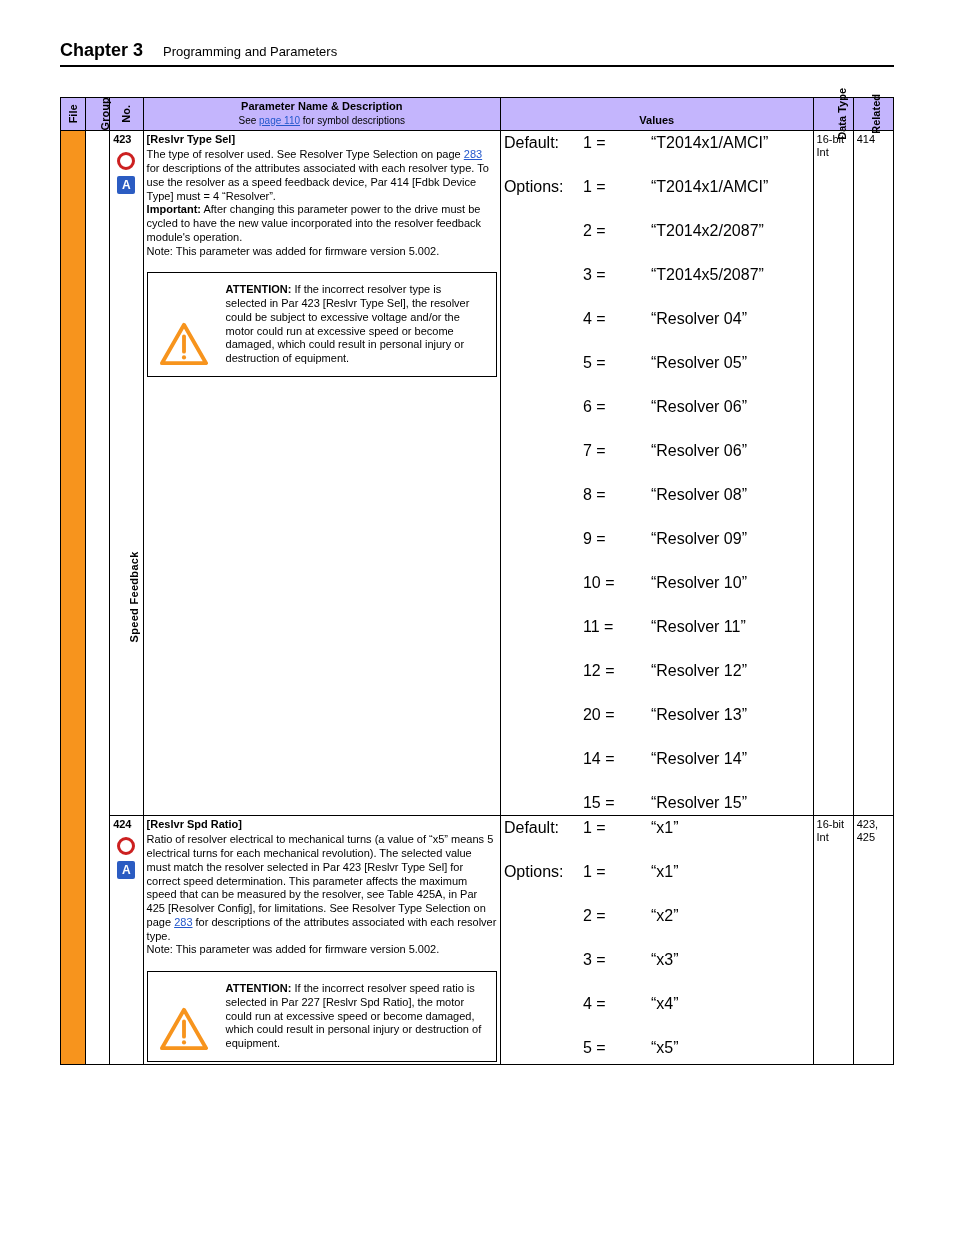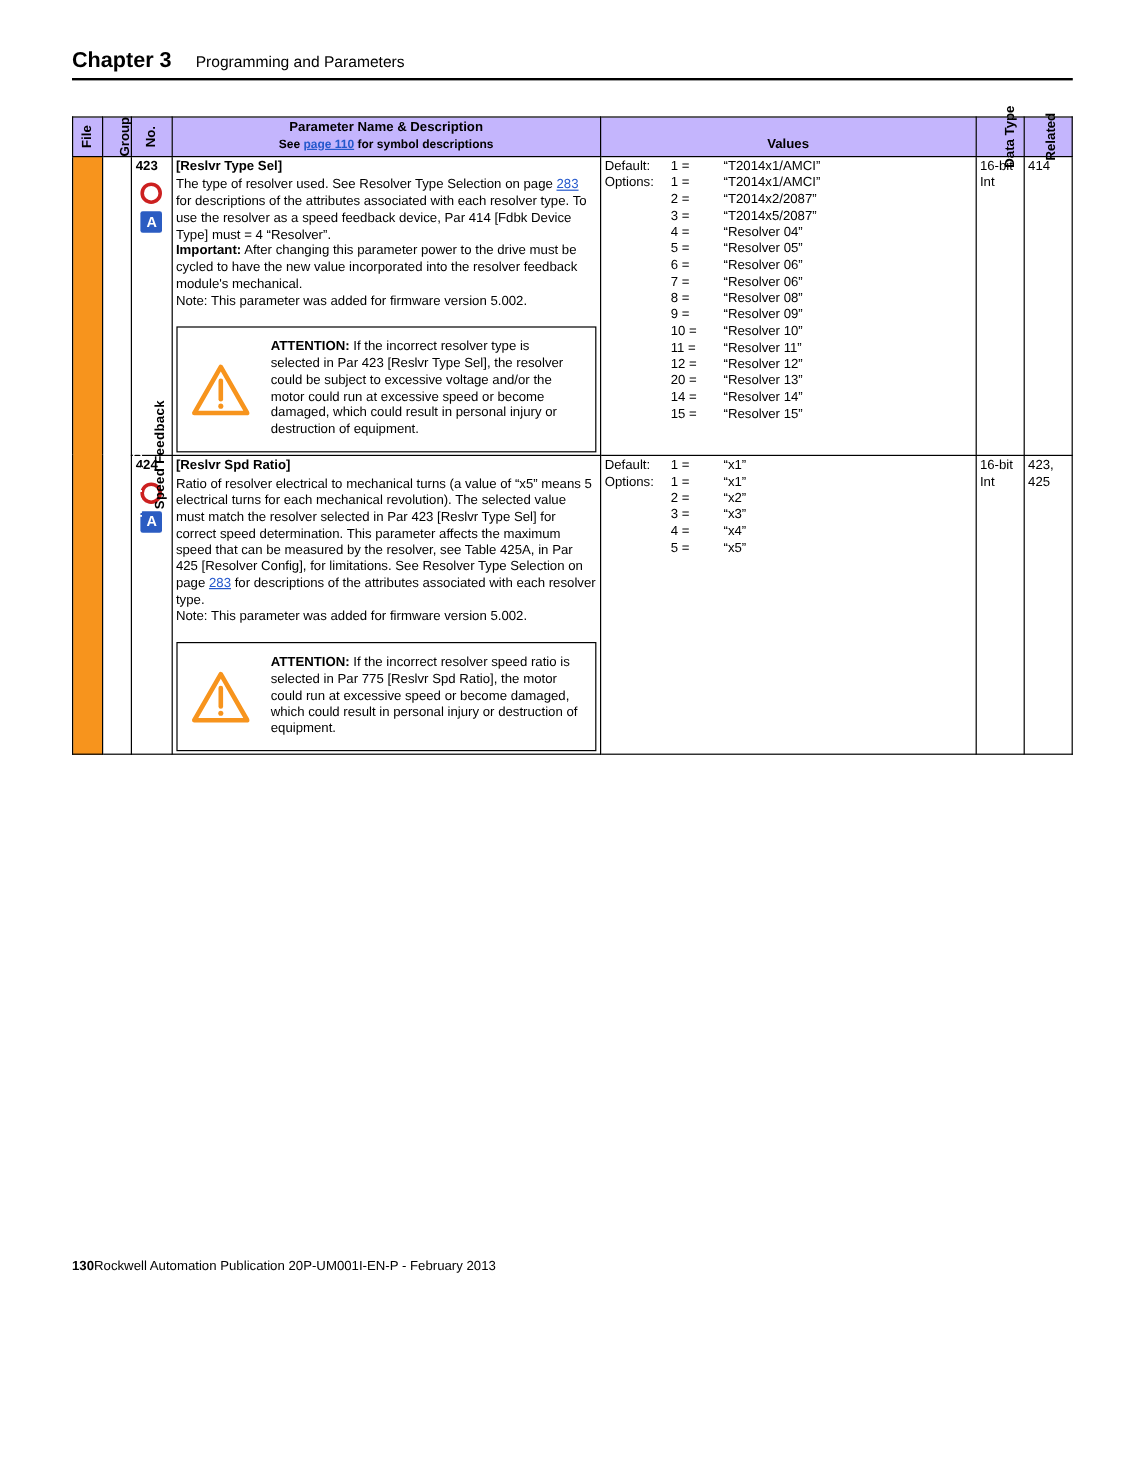--- a/index.html
+++ b/index.html
@@ -84,34 +84,35 @@
     font-weight: bold;
     display: flex;
     align-items: center;
     justify-content: center;
     border-radius: 2px;
   }
   .desc-title { font-weight: bold; }
   .desc-text { margin-top: 2px; }
   .desc-text b { font-weight: bold; }
   .link { color: #2458cc; text-decoration: underline; }
-  .subdesc { font-weight: bold; font-size: 10px; }
+  .subdesc { font-weight: normal; font-size: 10px; }
   .values-grid {
     display: grid;
     grid-template-columns: 55px 44px auto;
-    font-size: 11px;
+    font-size: 16px;
     line-height: 1.25;
+    gap: 24px;
   }
   .values-grid .lbl { white-space: nowrap; }
   .attention-box {
     border: 1px solid #000;
     margin-top: 14px;
     padding: 10px 12px;
     display: flex;
-    align-items: center;
+    align-items: flex-end;
     gap: 18px;
   }
   .warn-icon {
     width: 48px; height: 44px;
     flex-shrink: 0;
   }
   .warn-icon svg { width: 100%; height: 100%; }
   .attention-text b { font-weight: bold; }
   .footer {
     display: flex;
@@ -165,21 +166,21 @@
         <b>423</b>
         <div class="icon-stack">
           <span class="icon-circle"></span>
           <span class="icon-a">A</span>
         </div>
       </td>
       <td>
         <div class="desc-title">[Reslvr Type Sel]</div>
         <div class="desc-text">
           <span>The type of resolver used. See Resolver Type Selection on page </span><a href="#" class="link">283</a><span> for descriptions of the attributes associated with each resolver type. To use the resolver as a speed feedback device, Par 414 [Fdbk Device Type] must = 4 “Resolver”.</span><br>
-          <b>Important:</b><span> After changing this parameter power to the drive must be cycled to have the new value incorporated into the resolver feedback module's mechanical.</span><br>
+          <b>Important:</b><span> After changing this parameter power to the drive must be cycled to have the new value incorporated into the resolver feedback module's operation.</span><br>
           <span>Note: This parameter was added for firmware version 5.002.</span>
         </div>
         <div class="attention-box">
           <span class="warn-icon">
             <svg viewBox="0 0 50 44">
                 <polygon points="25,2 48,42 2,42" fill="none" stroke="#f7941d" stroke-width="4" stroke-linejoin="round"></polygon>
                 <line x1="25" y1="14" x2="25" y2="30" stroke="#f7941d" stroke-width="4" stroke-linecap="round"></line>
                 <circle cx="25" cy="36" r="2.2" fill="#f7941d"></circle>
               </svg>
           </span>
@@ -260,21 +261,21 @@
         </div>
         <div class="attention-box">
           <span class="warn-icon">
             <svg viewBox="0 0 50 44">
                 <polygon points="25,2 48,42 2,42" fill="none" stroke="#f7941d" stroke-width="4" stroke-linejoin="round"></polygon>
                 <line x1="25" y1="14" x2="25" y2="30" stroke="#f7941d" stroke-width="4" stroke-linecap="round"></line>
                 <circle cx="25" cy="36" r="2.2" fill="#f7941d"></circle>
               </svg>
           </span>
           <div class="attention-text">
-            <b>ATTENTION:</b><span> If the incorrect resolver speed ratio is selected in Par 775 [Reslvr Spd Ratio], the motor could run at excessive speed or become damaged, which could result in personal injury or destruction of equipment.</span>
+            <b>ATTENTION:</b><span> If the incorrect resolver speed ratio is selected in Par 227 [Reslvr Spd Ratio], the motor could run at excessive speed or become damaged, which could result in personal injury or destruction of equipment.</span>
           </div>
         </div>
       </td>
       <td>
         <div class="values-grid">
           <span class="lbl">Default:</span>
             <span>1 =</span>
             <span>“x1”</span>
           <span class="lbl">Options:</span>
             <span>1 =</span>

